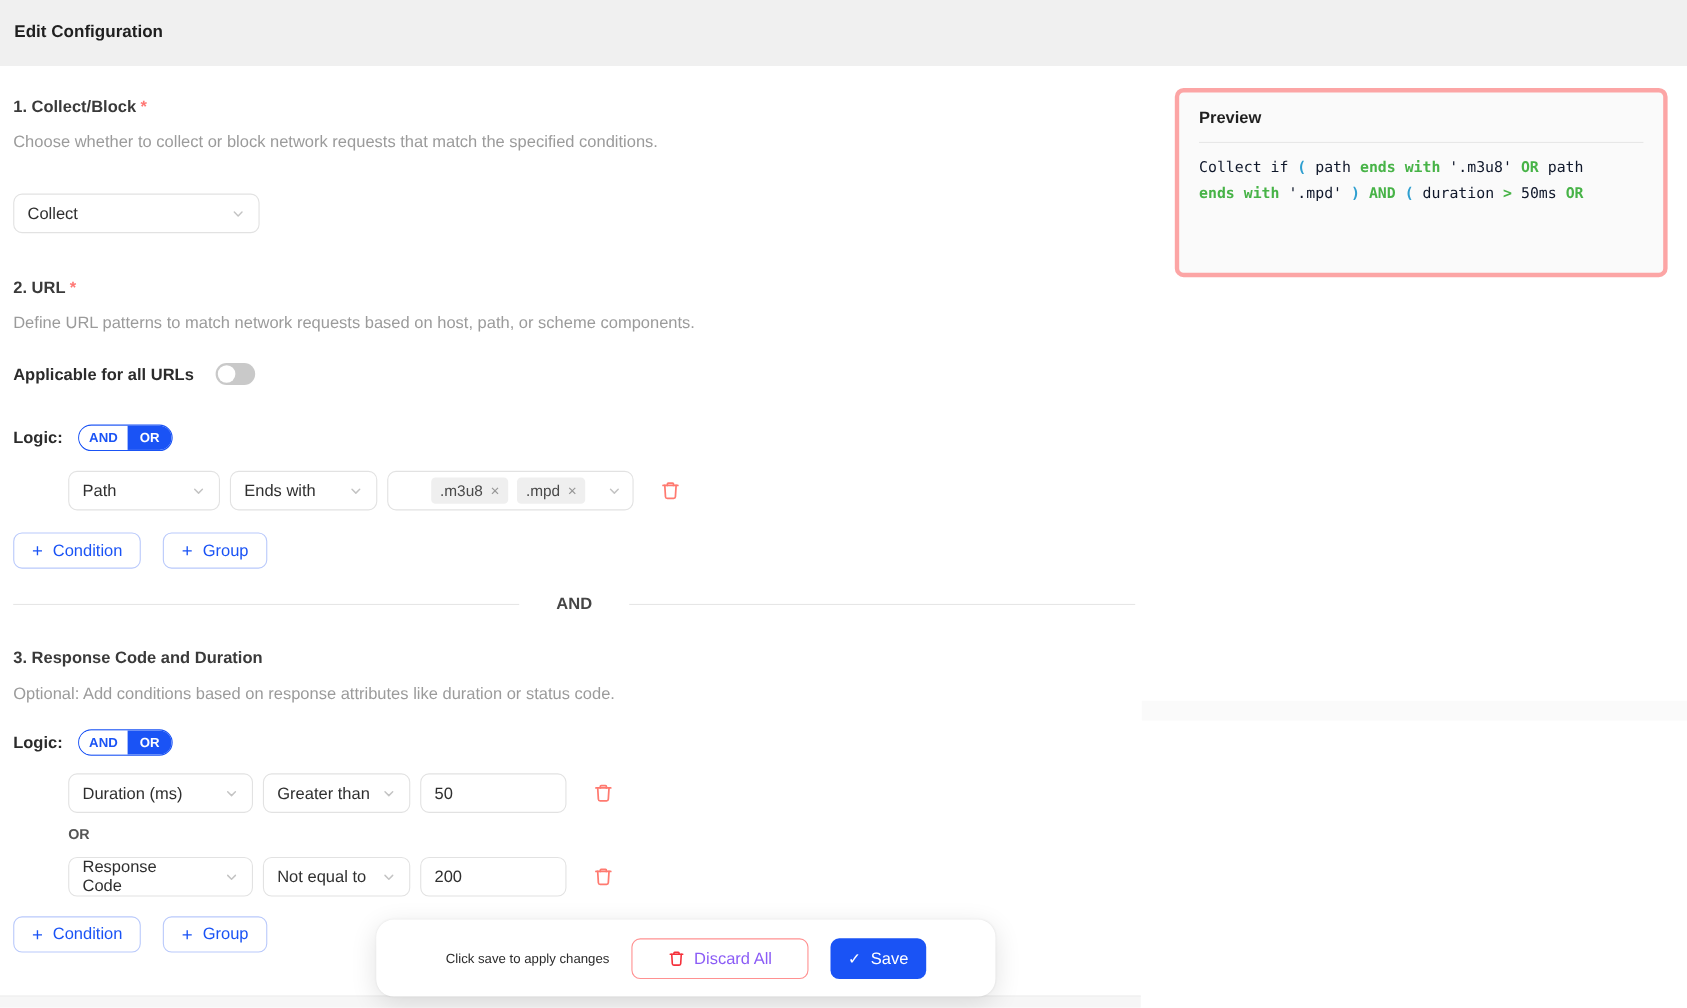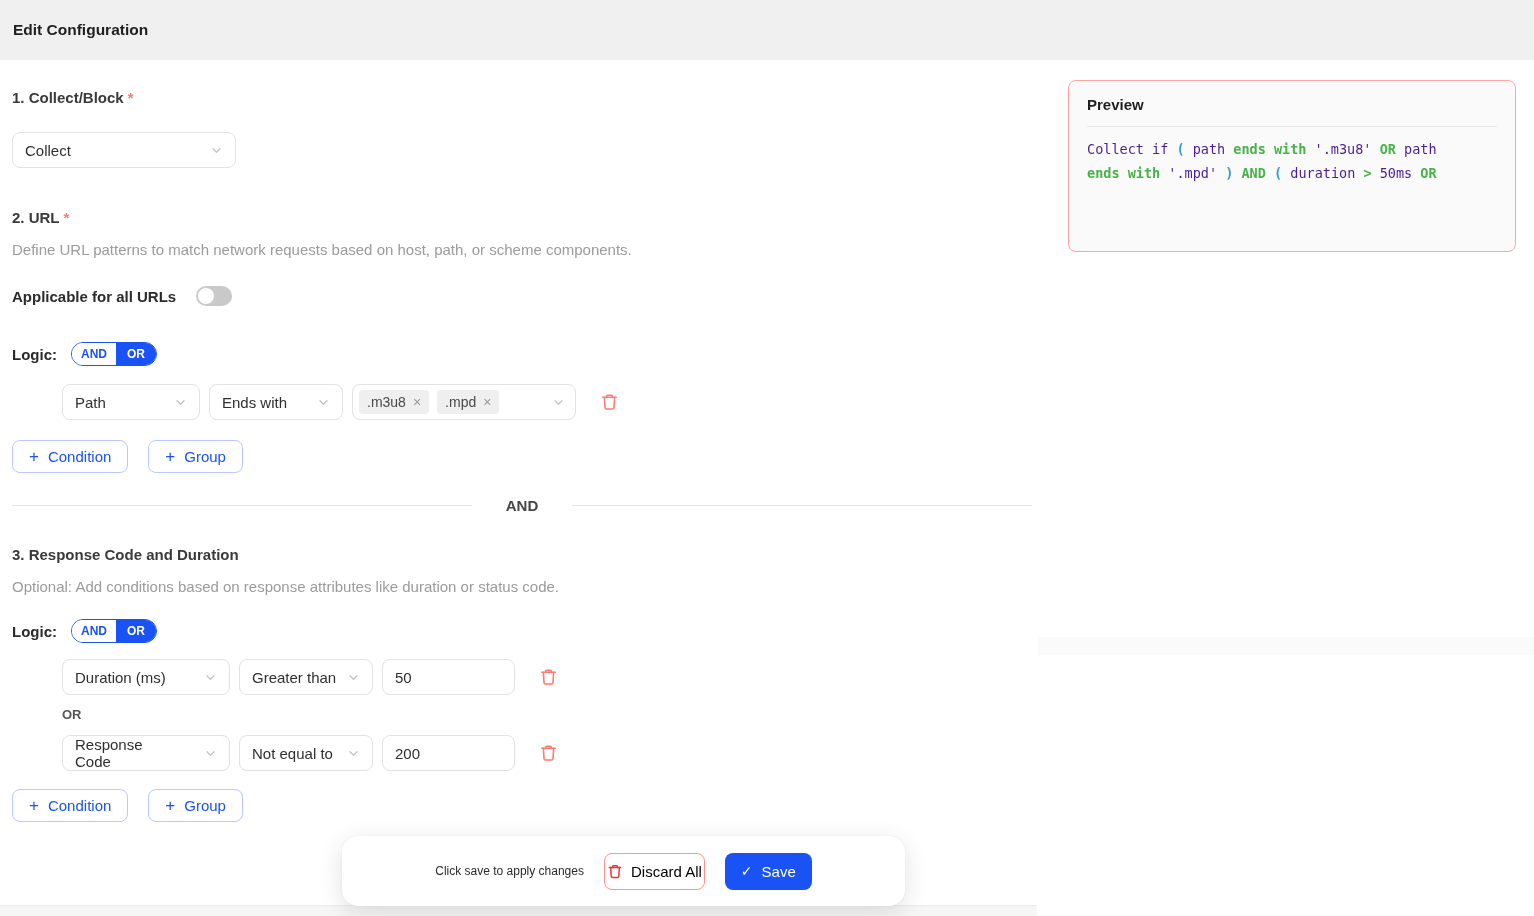--- a/index.html
+++ b/index.html
@@ -17,21 +17,21 @@
   .sec-desc { font-size:15px; color:#9b9b9b; margin-top:12px; line-height:20px; }
   #s1-title { margin-top:28px; }
   #s2-title { margin-top:40px; }
   #s3-title { margin-top:30px; }
 
   
   .select, .text-input { height:36px; border:1px solid #e2e2e2; border-radius:8px; background:#fff;
     display:flex; align-items:center; padding:0 12px; font-size:15px; color:#2f2f2f; }
   .select { justify-content:space-between; cursor:pointer; }
   .select .chev { flex:none; margin-left:8px; }
-  .collect { margin-top:24px; width:224px; }
+  .collect { margin-top:36px; width:224px; }
   .w138 { width:138px; } .w134 { width:134px; } .w168 { width:168px;gap:20px; }
   .w224 { width:224px; } .w155 { width:133px; }
   .text-input { outline:none; font-family:"Liberation Sans", sans-serif; }
 
   
   .toggle-row { margin-top:24px; display:flex; align-items:center; gap:20px; height:24px; }
   .bold-label { font-size:15px; font-weight:700; color:#2b2b2b; }
   .toggle { width:36px; height:20px; border-radius:10px; background:#c9c9c9; position:relative; cursor:pointer; }
   .toggle .knob { position:absolute; top:2px; left:2px; width:16px; height:16px; border-radius:50%; background:#fff; }
 
@@ -39,21 +39,21 @@
   .logic-row { margin-top:34px; display:flex; align-items:center; gap:14px; height:24px; }
   .seg { display:flex; height:24px; border:1.5px solid #1a53f5; border-radius:12px; overflow:hidden; cursor:pointer; }
   .seg span { display:flex; align-items:center; justify-content:center; font-size:12px; font-weight:700; padding:0 9px; }
   .seg .seg-and { background:#fff; color:#1a53f5; }
   .seg .seg-or { background:#1a53f5; color:#fff; padding:0 11px; }
 
   
   .cond-row { margin-top:18px; margin-left:50px; display:flex; align-items:center; gap:9px; }
   .cond-row.first3 { margin-top:16px; }
   .multi { padding:0 10px 0 6px; }
-  .tags { display:flex; gap:8px; align-items:center; flex:1; }
+  .tags { display:flex; gap:8px; align-items:center; flex:1;margin-left:33px; }
   .tag { height:24px; background:#efefef; border-radius:4px; display:flex; align-items:center;
     padding:0 8px; font-size:14px; color:#4a4a4a; }
   .tag .x { margin-left:7px; color:#979797; font-size:14px; cursor:pointer; line-height:1; }
   .icon-btn { border:none; background:none; cursor:pointer; margin-left:15px; display:flex; align-items:center; }
 
   .or-sep { margin:12px 0 0 50px; font-weight:700; font-size:13px; color:#555; line-height:16px; }
 
   
   .btn-row { margin-top:20px; display:flex; gap:20px; }
   .ghost-btn { height:33px; border:1px solid #b9c9fb; border-radius:8px; background:#fff; color:#1a53f5;
@@ -61,57 +61,58 @@
     font-family:"Liberation Sans", sans-serif; }
   .ghost-btn .plus { font-size:17px; font-weight:400; line-height:1; }
 
   
   .and-divider { margin-top:22px; width:1020px; display:flex; align-items:center; gap:34px; height:20px; }
   .and-divider .line { flex:1; height:1px; background:#e6e6e6; }
   .and-divider .and-text { font-size:15px; font-weight:700; color:#454545; }
 
   
   .preview-card { position:absolute; left:1068px; top:80px; width:448px; height:172px;
-    background:#fafafa; border:1px solid #fca5a5; border-radius:8px; padding:15px 18px; }
+    background:#fafafa; border:4px solid #fca5a5; border-radius:8px; padding:15px 18px; }
   .preview-title { font-size:15px; font-weight:700; color:#1f1f1f; }
   .preview-divider { border:none; border-top:1px solid #e7e7e7; margin:13px 0 10px 0; }
   .code { font-family:"DejaVu Sans Mono", monospace; font-size:13.5px; line-height:24px; }
   .code-line { white-space:pre; }
-  .tk-d { color:#4c1d95; }
+  .tk-d { color:#0f172a; }
   .tk-p { color:#2f9fd0; font-weight:700; }
   .tk-k { color:#47b347; font-weight:700; }
   .tk-r { color:#e25752; font-weight:700; }
 
   
   .footer-bar { position:absolute; left:342px; top:836px; width:563px; height:70px; background:#fff;
     border-radius:16px; box-shadow:0 6px 24px rgba(0,0,0,0.12), 0 0 2px rgba(0,0,0,0.06);
     display:flex; align-items:center; justify-content:center; gap:20px; z-index:5; }
   .footer-msg { font-size:12px; color:#2b2b2b; }
-  .discard-btn { height:37px; border:1px solid #ff9191; border-radius:8px; background:#fff; color:#000000;
-    font-size:15px; display:flex; align-items:center; gap:8px; padding:0 2px; cursor:pointer;
+  .discard-btn { height:37px; border:1px solid #ff9191; border-radius:8px; background:#fff; color:#8b5cf6;
+    font-size:15px; display:flex; align-items:center; gap:8px; padding:0 32px; cursor:pointer;
     font-family:"Liberation Sans", sans-serif; }
   .save-btn { height:37px; border:none; border-radius:8px; background:#1a53f5; color:#fff;
     font-size:15px; display:flex; align-items:center; gap:9px; padding:0 16px; cursor:pointer;
     font-family:"Liberation Sans", sans-serif; }
   .save-btn .check { font-size:14px; }
 
   
   .right-band { position:absolute; left:1038px; top:637px; width:496px; height:18px; background:#fafafa; }
   .bottom-strip { position:absolute; left:0; top:905px; width:1037px; height:11px; background:#f6f6f6; border-top:1px solid #ededed; }
 </style>
 </head>
 <body>
 
 <div class="topbar">
   <span class="title">Edit Configuration</span>
 </div>
 
 <div class="content">
 
   <div class="sec-title" id="s1-title"><span>1. Collect/Block</span><span class="req">*</span></div>
+  <div class="sec-desc">Choose whether to collect or block network requests that match the specified conditions.</div>
 
   <div class="select collect">
     <span>Collect</span>
     <svg class="chev" width="13" height="13" viewBox="0 0 13 13">
         <path d="M3 4.8 L6.5 8.3 L10 4.8" stroke="#c3c3c3" stroke-width="1.3" fill="none" stroke-linecap="round" stroke-linejoin="round"></path>
       </svg>
   </div>
 
   <div class="sec-title" id="s2-title"><span>2. URL</span><span class="req">*</span></div>
   <div class="sec-desc">Define URL patterns to match network requests based on host, path, or scheme components.</div>

